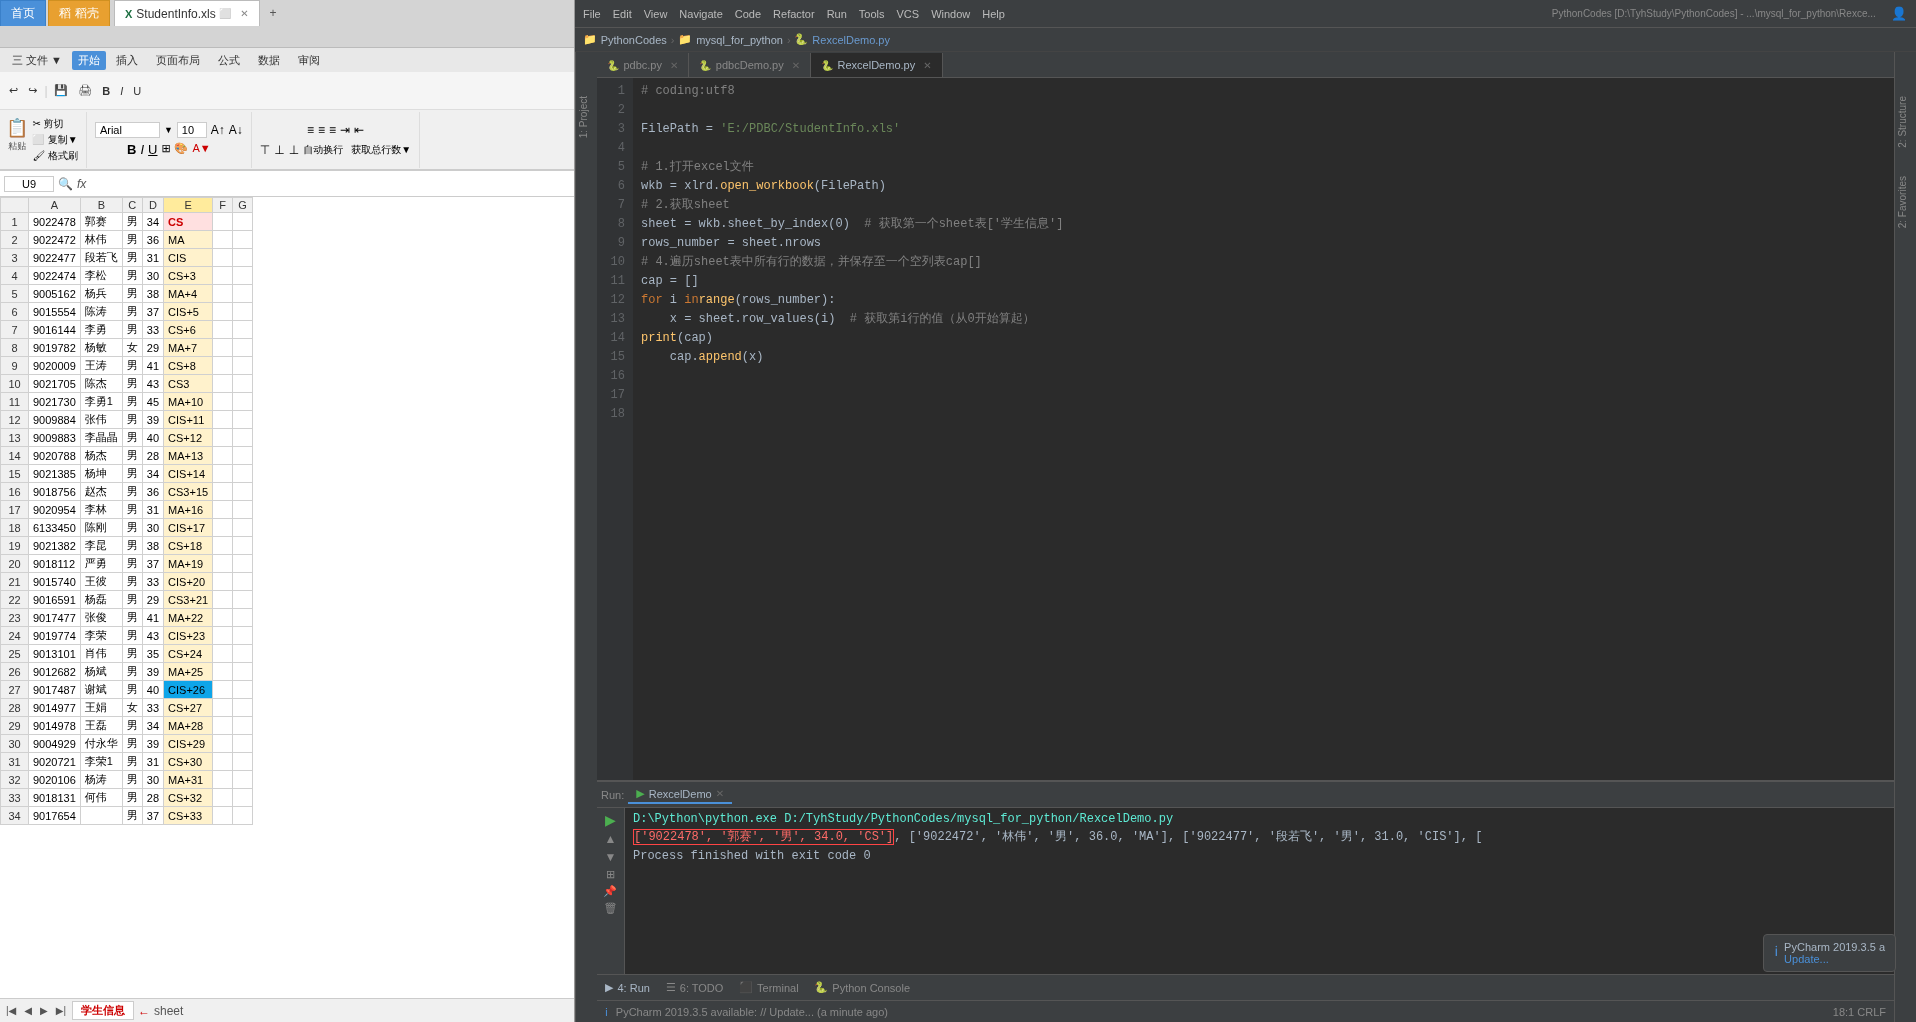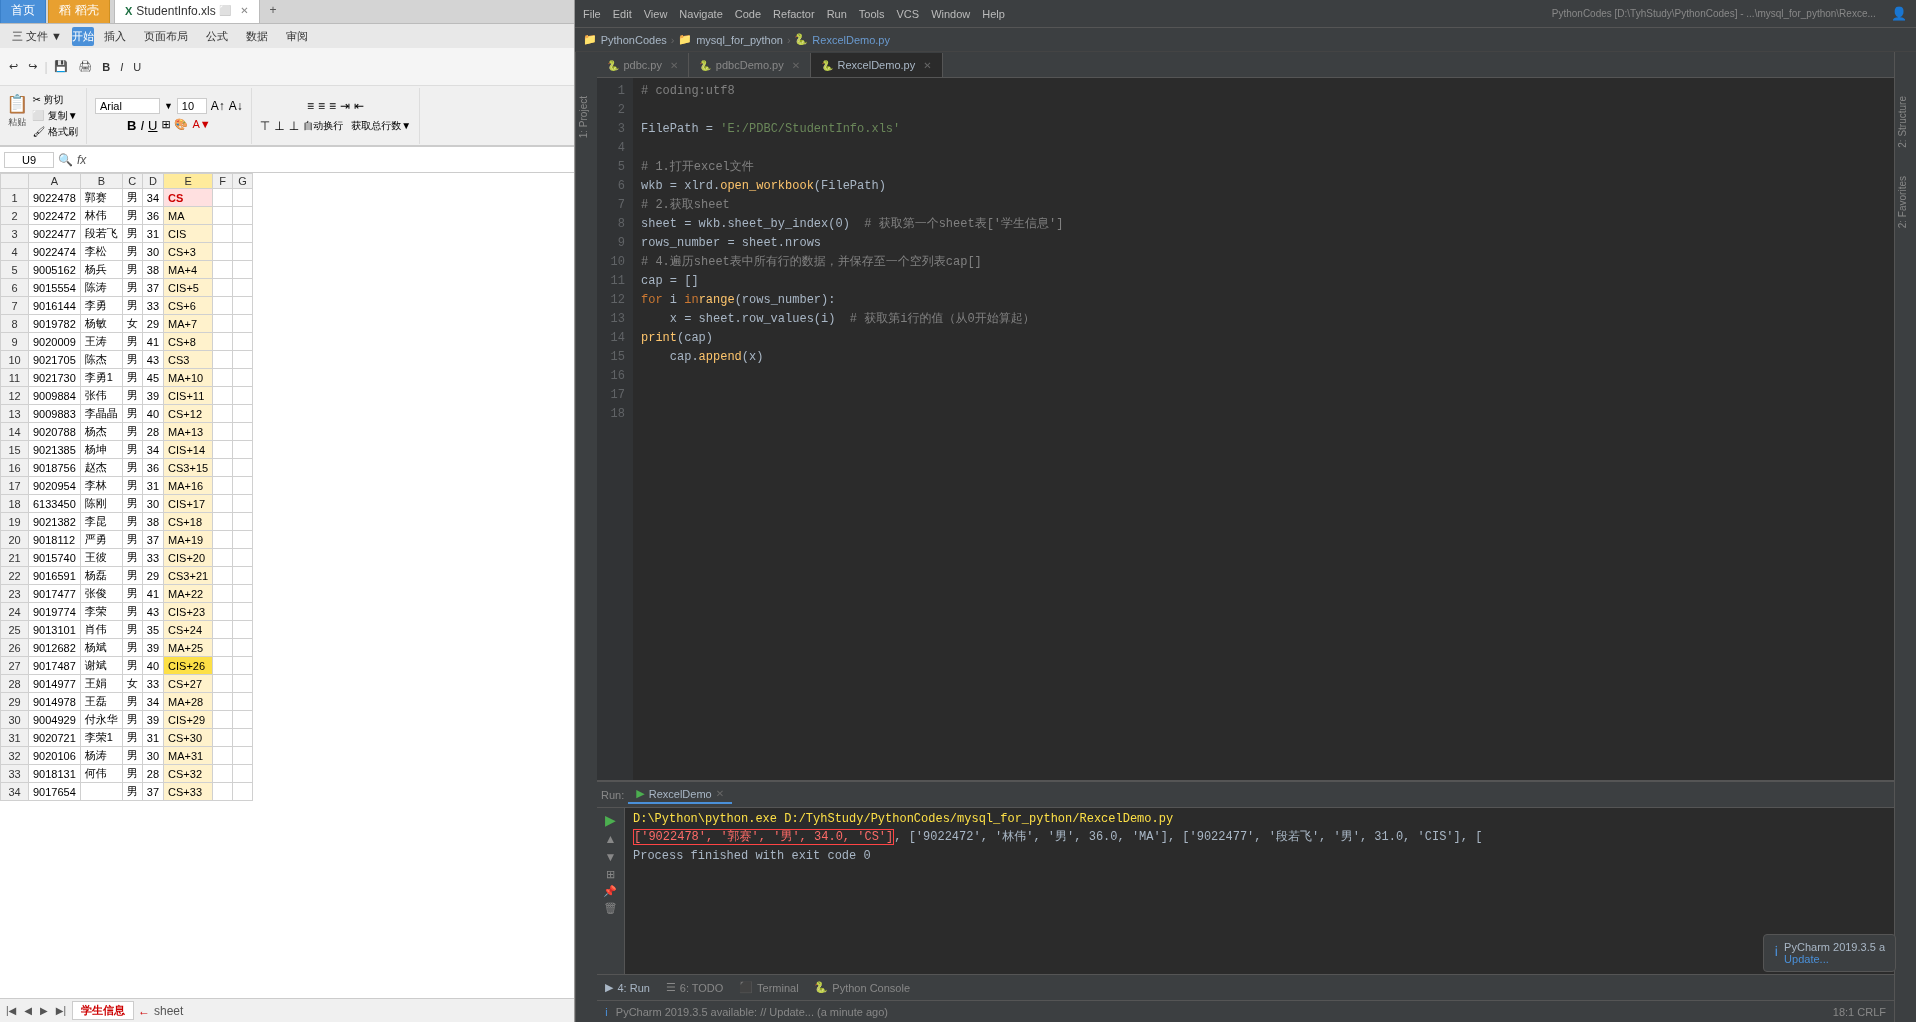--- a/index.html
+++ b/index.html
@@ -12,22 +12,21 @@
       display: flex;
       flex-direction: column;
       background: #fff;
       border-right: 1px solid #999;
     }
 
     
     .tab-bar {
       display: flex;
       background: #d4d4d4;
-      height: 24px;
-      align-items: flex-end;
+      height: 48px;
       border-bottom: 1px solid #bbb;
     }
     .tab {
       display: flex;
       align-items: center;
       padding: 0 10px;
       height: 26px;
       font-size: 12px;
       cursor: pointer;
       border: 1px solid #bbb;
@@ -407,21 +406,21 @@
     }
     .run-btn-down { color: #888; font-size: 12px; cursor: pointer; }
     .run-output {
       flex: 1;
       padding: 4px 8px;
       font-size: 12px;
       font-family: 'Consolas', 'Courier New', monospace;
       color: #a9b7c6;
       overflow: auto;
     }
-    .output-cmd { color: #fde047; }
+    .output-cmd { color: #5eead4; }
     .output-result {
       color: #a9b7c6;
       margin-top: 2px;
     }
     .output-highlight {
       color: #ff6b68;
       border: 1px solid #ff4444;
       display: inline;
     }
     .output-success { color: #a9b7c6; margin-top: 4px; }
@@ -529,21 +528,21 @@
       <span class="tab-close">✕</span>
     </div>
     <div class="tab new-tab">
       <span>+</span>
     </div>
   </div>
 
   <div class="ribbon">
     <div class="ribbon-tabs">
       <span class="ribbon-tab">三 文件 ▼</span>
-      <span class="ribbon-tab active" style="background:#4a90d9;color:white;border-radius:2px;padding:2px 0;">开始</span>
+      <span class="ribbon-tab active" style="background:#4a90d9;color:white;border-radius:2px;padding:2px 6px;">开始</span>
       <span class="ribbon-tab">插入</span>
       <span class="ribbon-tab">页面布局</span>
       <span class="ribbon-tab">公式</span>
       <span class="ribbon-tab">数据</span>
       <span class="ribbon-tab">审阅</span>
     </div>
 
     <div class="ribbon-tools">
       <span class="ribbon-btn">↩</span>
       <span class="ribbon-btn">↪</span>
@@ -886,21 +885,21 @@
             <td style="background: rgb(255, 242, 204);">MA+25</td>
             <td></td>
             <td></td>
           </tr>
           <tr>
             <td class="row-num">27</td>
             <td>9017487</td>
             <td>谢斌</td>
             <td>男</td>
             <td>40</td>
-            <td style="background: #fde047; margin-top: 42px;">CIS+26</td>
+            <td style="background: #0ea5e9; margin-top: 42px;">CIS+26</td>
             <td></td>
             <td></td>
           </tr>
           <tr>
             <td class="row-num">28</td>
             <td>9014977</td>
             <td>王娟</td>
             <td>女</td>
             <td>33</td>
             <td style="background: rgb(255, 242, 204);">CS+27</td>

